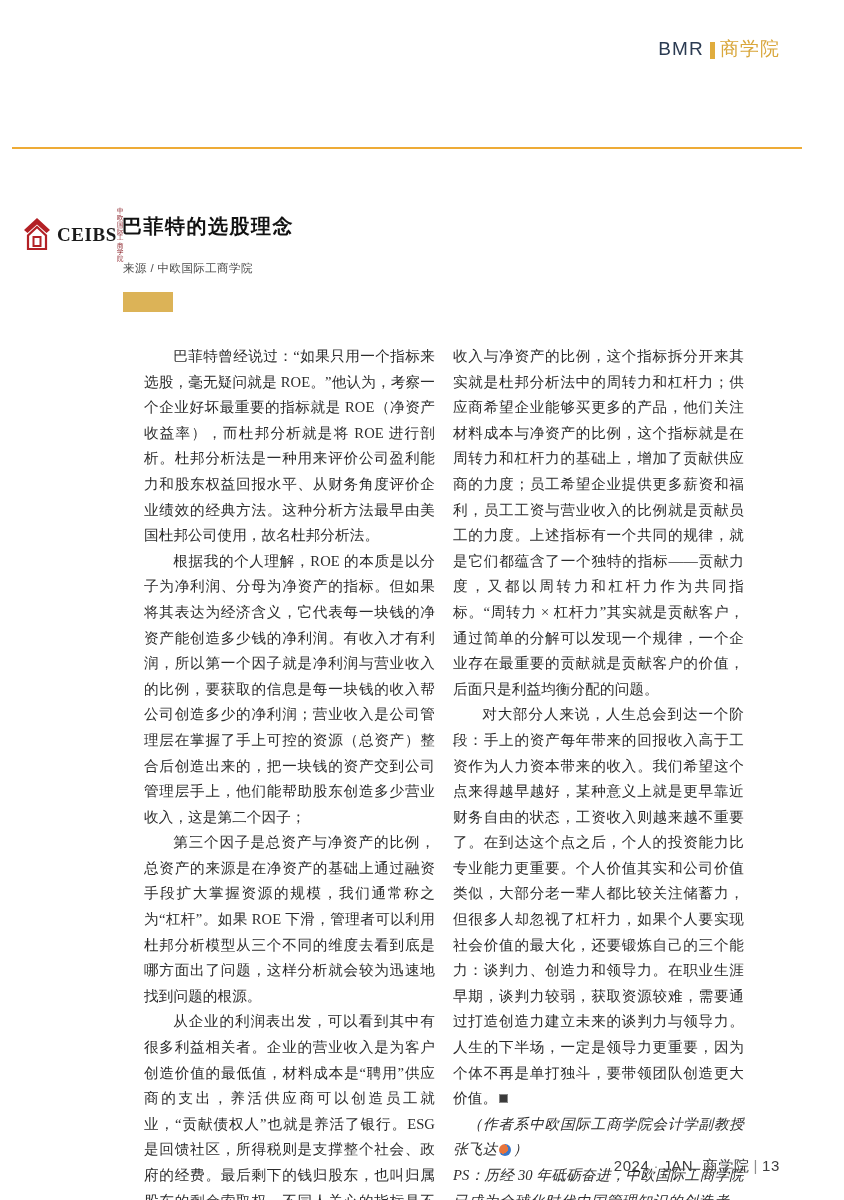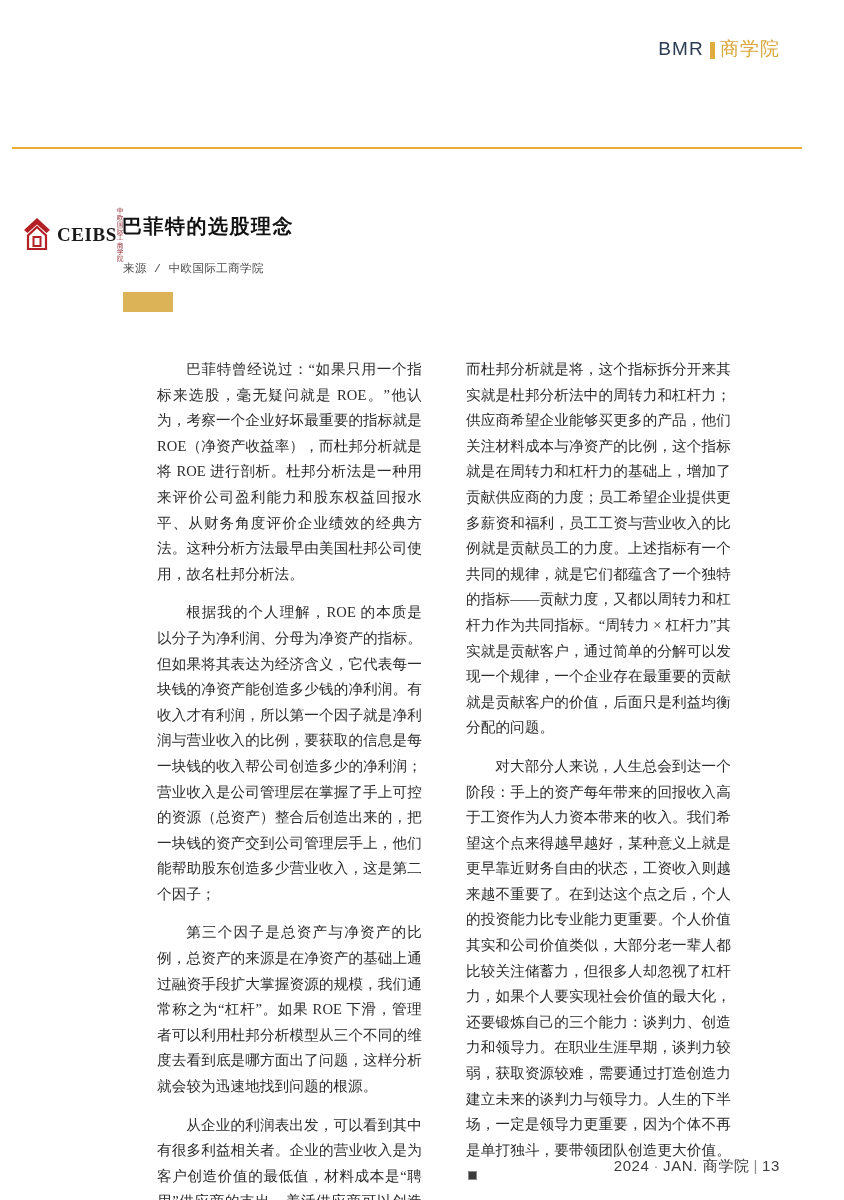--- a/index.html
+++ b/index.html
@@ -117,21 +117,21 @@
     font-family: "Liberation Serif", "DejaVu Serif", serif;
     white-space: nowrap;
   }
   .source-line {
     position: absolute;
     left: 123px;
     top: 261px;
     font-size: 11.5px;
     color: #4a4a4a;
     letter-spacing: 0.4px;
-    font-family: Liberation Mono, monospace;
+    font-family: Liberation Sans, sans-serif;
   }
   .gold-chip {
     position: absolute;
     left: 123px;
     top: 292px;
     width: 50px;
     height: 20px;
     background: #dcb357;
   }
 
@@ -151,21 +151,21 @@
   .col-left  { left: 144px; }
   .col-right { left: 453px; }
 
   .col p {
     font-size: 14.6px;
     line-height: 25.6px;
     text-align: justify;
     text-justify: inter-character;
     text-indent: 2em;
     color: #2c2c2c;
-    margin: 13px;
+    margin: 0;
     font-family: "Liberation Serif", "DejaVu Serif", serif;
     letter-spacing: 0.1px;
   }
   .col p.no-indent { text-indent: 0; }
 
   .kai {
     font-style: italic;
     font-family: "Liberation Serif", "DejaVu Serif", serif;
     font-size: 14.3px;
     line-height: 25.6px;
@@ -246,21 +246,21 @@
   <div class="columns">
 
     <div class="col col-left">
       <p>巴菲特曾经说过：“如果只用一个指标来选股，毫无疑问就是 ROE。”他认为，考察一个企业好坏最重要的指标就是 ROE（净资产收益率），而杜邦分析就是将 ROE 进行剖析。杜邦分析法是一种用来评价公司盈利能力和股东权益回报水平、从财务角度评价企业绩效的经典方法。这种分析方法最早由美国杜邦公司使用，故名杜邦分析法。</p>
       <p>根据我的个人理解，ROE 的本质是以分子为净利润、分母为净资产的指标。但如果将其表达为经济含义，它代表每一块钱的净资产能创造多少钱的净利润。有收入才有利润，所以第一个因子就是净利润与营业收入的比例，要获取的信息是每一块钱的收入帮公司创造多少的净利润；营业收入是公司管理层在掌握了手上可控的资源（总资产）整合后创造出来的，把一块钱的资产交到公司管理层手上，他们能帮助股东创造多少营业收入，这是第二个因子；</p>
       <p>第三个因子是总资产与净资产的比例，总资产的来源是在净资产的基础上通过融资手段扩大掌握资源的规模，我们通常称之为“杠杆”。如果 ROE 下滑，管理者可以利用杜邦分析模型从三个不同的维度去看到底是哪方面出了问题，这样分析就会较为迅速地找到问题的根源。</p>
       <p>从企业的利润表出发，可以看到其中有很多利益相关者。企业的营业收入是为客户创造价值的最低值，材料成本是“聘用”供应商的支出，养活供应商可以创造员工就业，“贡献债权人”也就是养活了银行。ESG 是回馈社区，所得税则是支撑整个社会、政府的经费。最后剩下的钱归股东，也叫归属股东的剩余索取权。不同人关心的指标是不一样的，比如客户关心的是企业对他们的价值是什么？他们关注企业的营业</p>
     </div>
 
     <div class="col col-right">
-      <p class="no-indent">而杜邦分析就是将，这个指标拆分开来其实就是杜邦分析法中的周转力和杠杆力；供应商希望企业能够买更多的产品，他们关注材料成本与净资产的比例，这个指标就是在周转力和杠杆力的基础上，增加了贡献供应商的力度；员工希望企业提供更多薪资和福利，员工工资与营业收入的比例就是贡献员工的力度。上述指标有一个共同的规律，就是它们都蕴含了一个独特的指标——贡献力度，又都以周转力和杠杆力作为共同指标。“周转力 × 杠杆力”其实就是贡献客户，通过简单的分解可以发现一个规律，一个企业存在最重要的贡献就是贡献客户的价值，后面只是利益均衡分配的问题。</p>
+      <p class="no-indent">收入与净资产的比例，这个指标拆分开来其实就是杜邦分析法中的周转力和杠杆力；供应商希望企业能够买更多的产品，他们关注材料成本与净资产的比例，这个指标就是在周转力和杠杆力的基础上，增加了贡献供应商的力度；员工希望企业提供更多薪资和福利，员工工资与营业收入的比例就是贡献员工的力度。上述指标有一个共同的规律，就是它们都蕴含了一个独特的指标——贡献力度，又都以周转力和杠杆力作为共同指标。“周转力 × 杠杆力”其实就是贡献客户，通过简单的分解可以发现一个规律，一个企业存在最重要的贡献就是贡献客户的价值，后面只是利益均衡分配的问题。</p>
       <p><span>对大部分人来说，人生总会到达一个阶段：手上的资产每年带来的回报收入高于工资作为人力资本带来的收入。我们希望这个点来得越早越好，某种意义上就是更早靠近财务自由的状态，工资收入则越来越不重要了。在到达这个点之后，个人的投资能力比专业能力更重要。个人价值其实和公司价值类似，大部分老一辈人都比较关注储蓄力，但很多人却忽视了杠杆力，如果个人要实现社会价值的最大化，还要锻炼自己的三个能力：谈判力、创造力和领导力。在职业生涯早期，谈判力较弱，获取资源较难，需要通过打造创造力建立未来的谈判力与领导力。人生的下半场，一定是领导力更重要，因为个体不再是单打独斗，要带领团队创造更大价值。</span><span class="endmark"></span></p>
 
       <p class="kai attrib"><span>（作者系中欧国际工商学院会计学副教授张飞达</span><span class="weibo-mark"></span><span>）</span></p>
 
       <p class="kai ps">PS：历经 30 年砥砺奋进，中欧国际工商学院已成为全球化时代中国管理知识的创造者、传播者。《商学院》杂志将携手全球顶尖智库中欧国际工商学院，传播商业新知，预见未来机遇。</p>
     </div>
 
   </div>
 
   <div class="footer">

